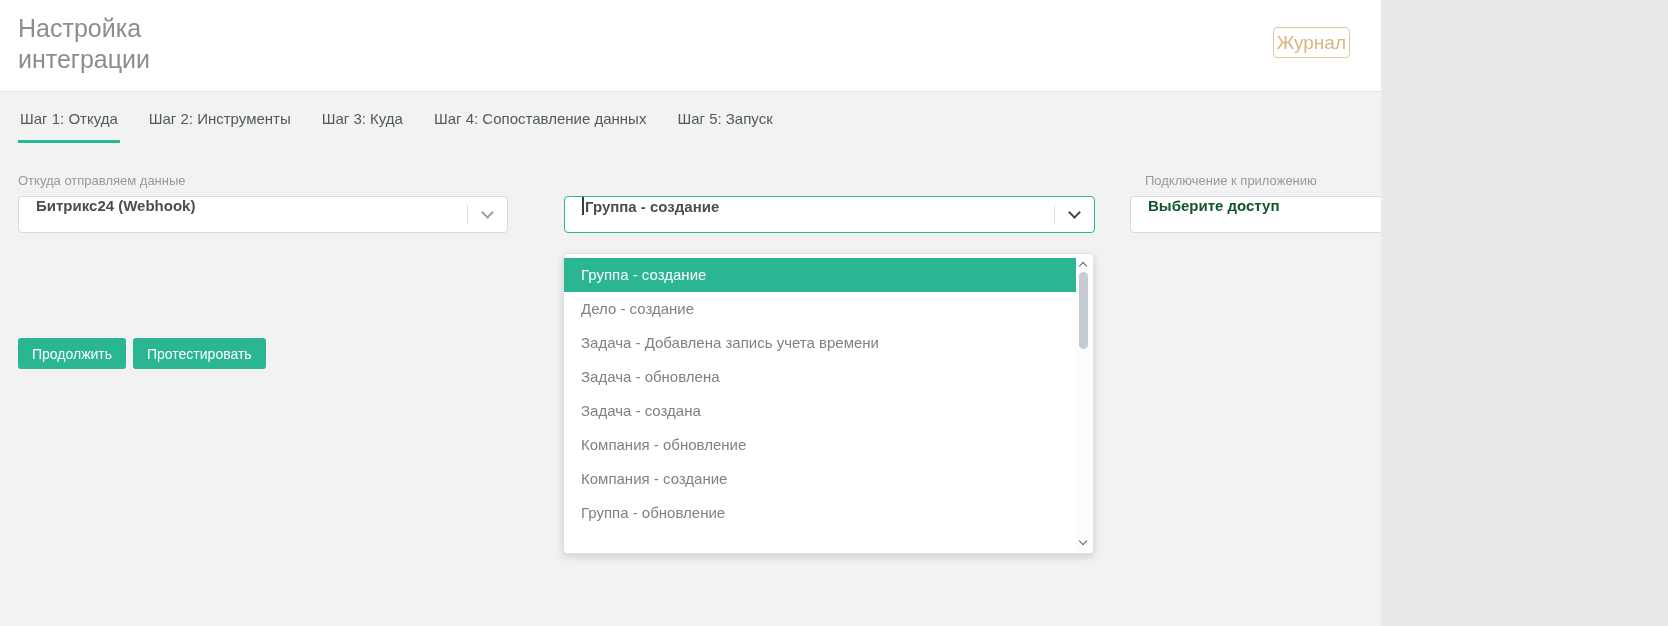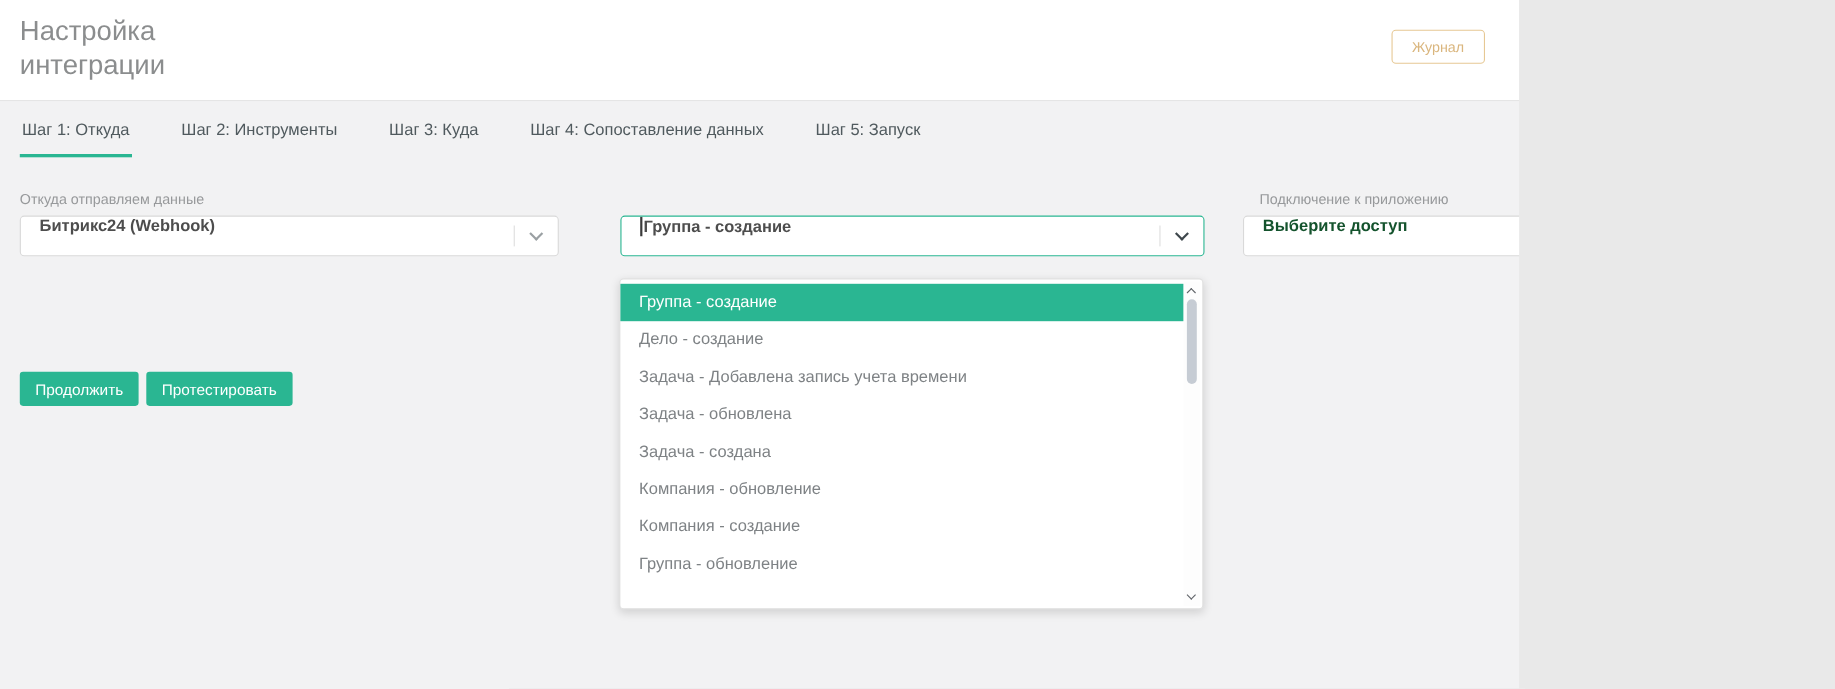--- a/index.html
+++ b/index.html
@@ -4,26 +4,26 @@
 <style>
   * { margin:0; padding:0; box-sizing:border-box; }
   html,body { background:#e9e9e9; }
   body { font-family:"Liberation Sans","DejaVu Sans",sans-serif; }
 
   .screen { position:relative; width:1381px; height:626px; background:#f2f2f3; overflow:hidden; }
 
   
   .header { position:absolute; top:0; left:0; width:100%; height:92px; background:#ffffff; border-bottom:1px solid #e3e3e3; }
   .page-title { position:absolute; left:18px; top:13px; font-size:25px; line-height:31px; color:#8b8d8e; font-weight:400; }
-  .journal-btn { position:absolute; right:31px; top:27px; height:31px; padding:0 18px; background:#ffffff;
-                 border:1px solid #e6c894; border-radius:4px; color:#dab67e; font-size:13px; cursor:pointer;
+  .journal-btn { position:absolute; right:31px; top:27px; height:31px; padding:0 3px; background:#ffffff;
+                 border:1px solid #e6c894; border-radius:4px; color:#dab67e; font-size:19px; cursor:pointer;
                  font-family:inherit; }
 
   
-  .tabs { position:absolute; left:18px; top:110px; display:flex; gap:43px; }
+  .tabs { position:absolute; left:18px; top:110px; display:flex; gap:27px; }
   .tab { font-size:15px; color:#505a5e; padding:0 2px 13px 2px; border-bottom:3px solid transparent; cursor:pointer; white-space:nowrap; }
   .tab.active { border-bottom-color:#2ab692; }
 
   
   .field-label { position:absolute; top:173px; font-size:13px; color:#97999b; }
   .label-source { left:18px;text-align:center; }
   .label-when { left:567px;margin-top:21px; }
   .label-connection { left:1125px;margin-left:20px; }
 
   .select { position:absolute; top:196px; height:37px; background:#fff; border:1px solid #d9d9d9; border-radius:4px;

